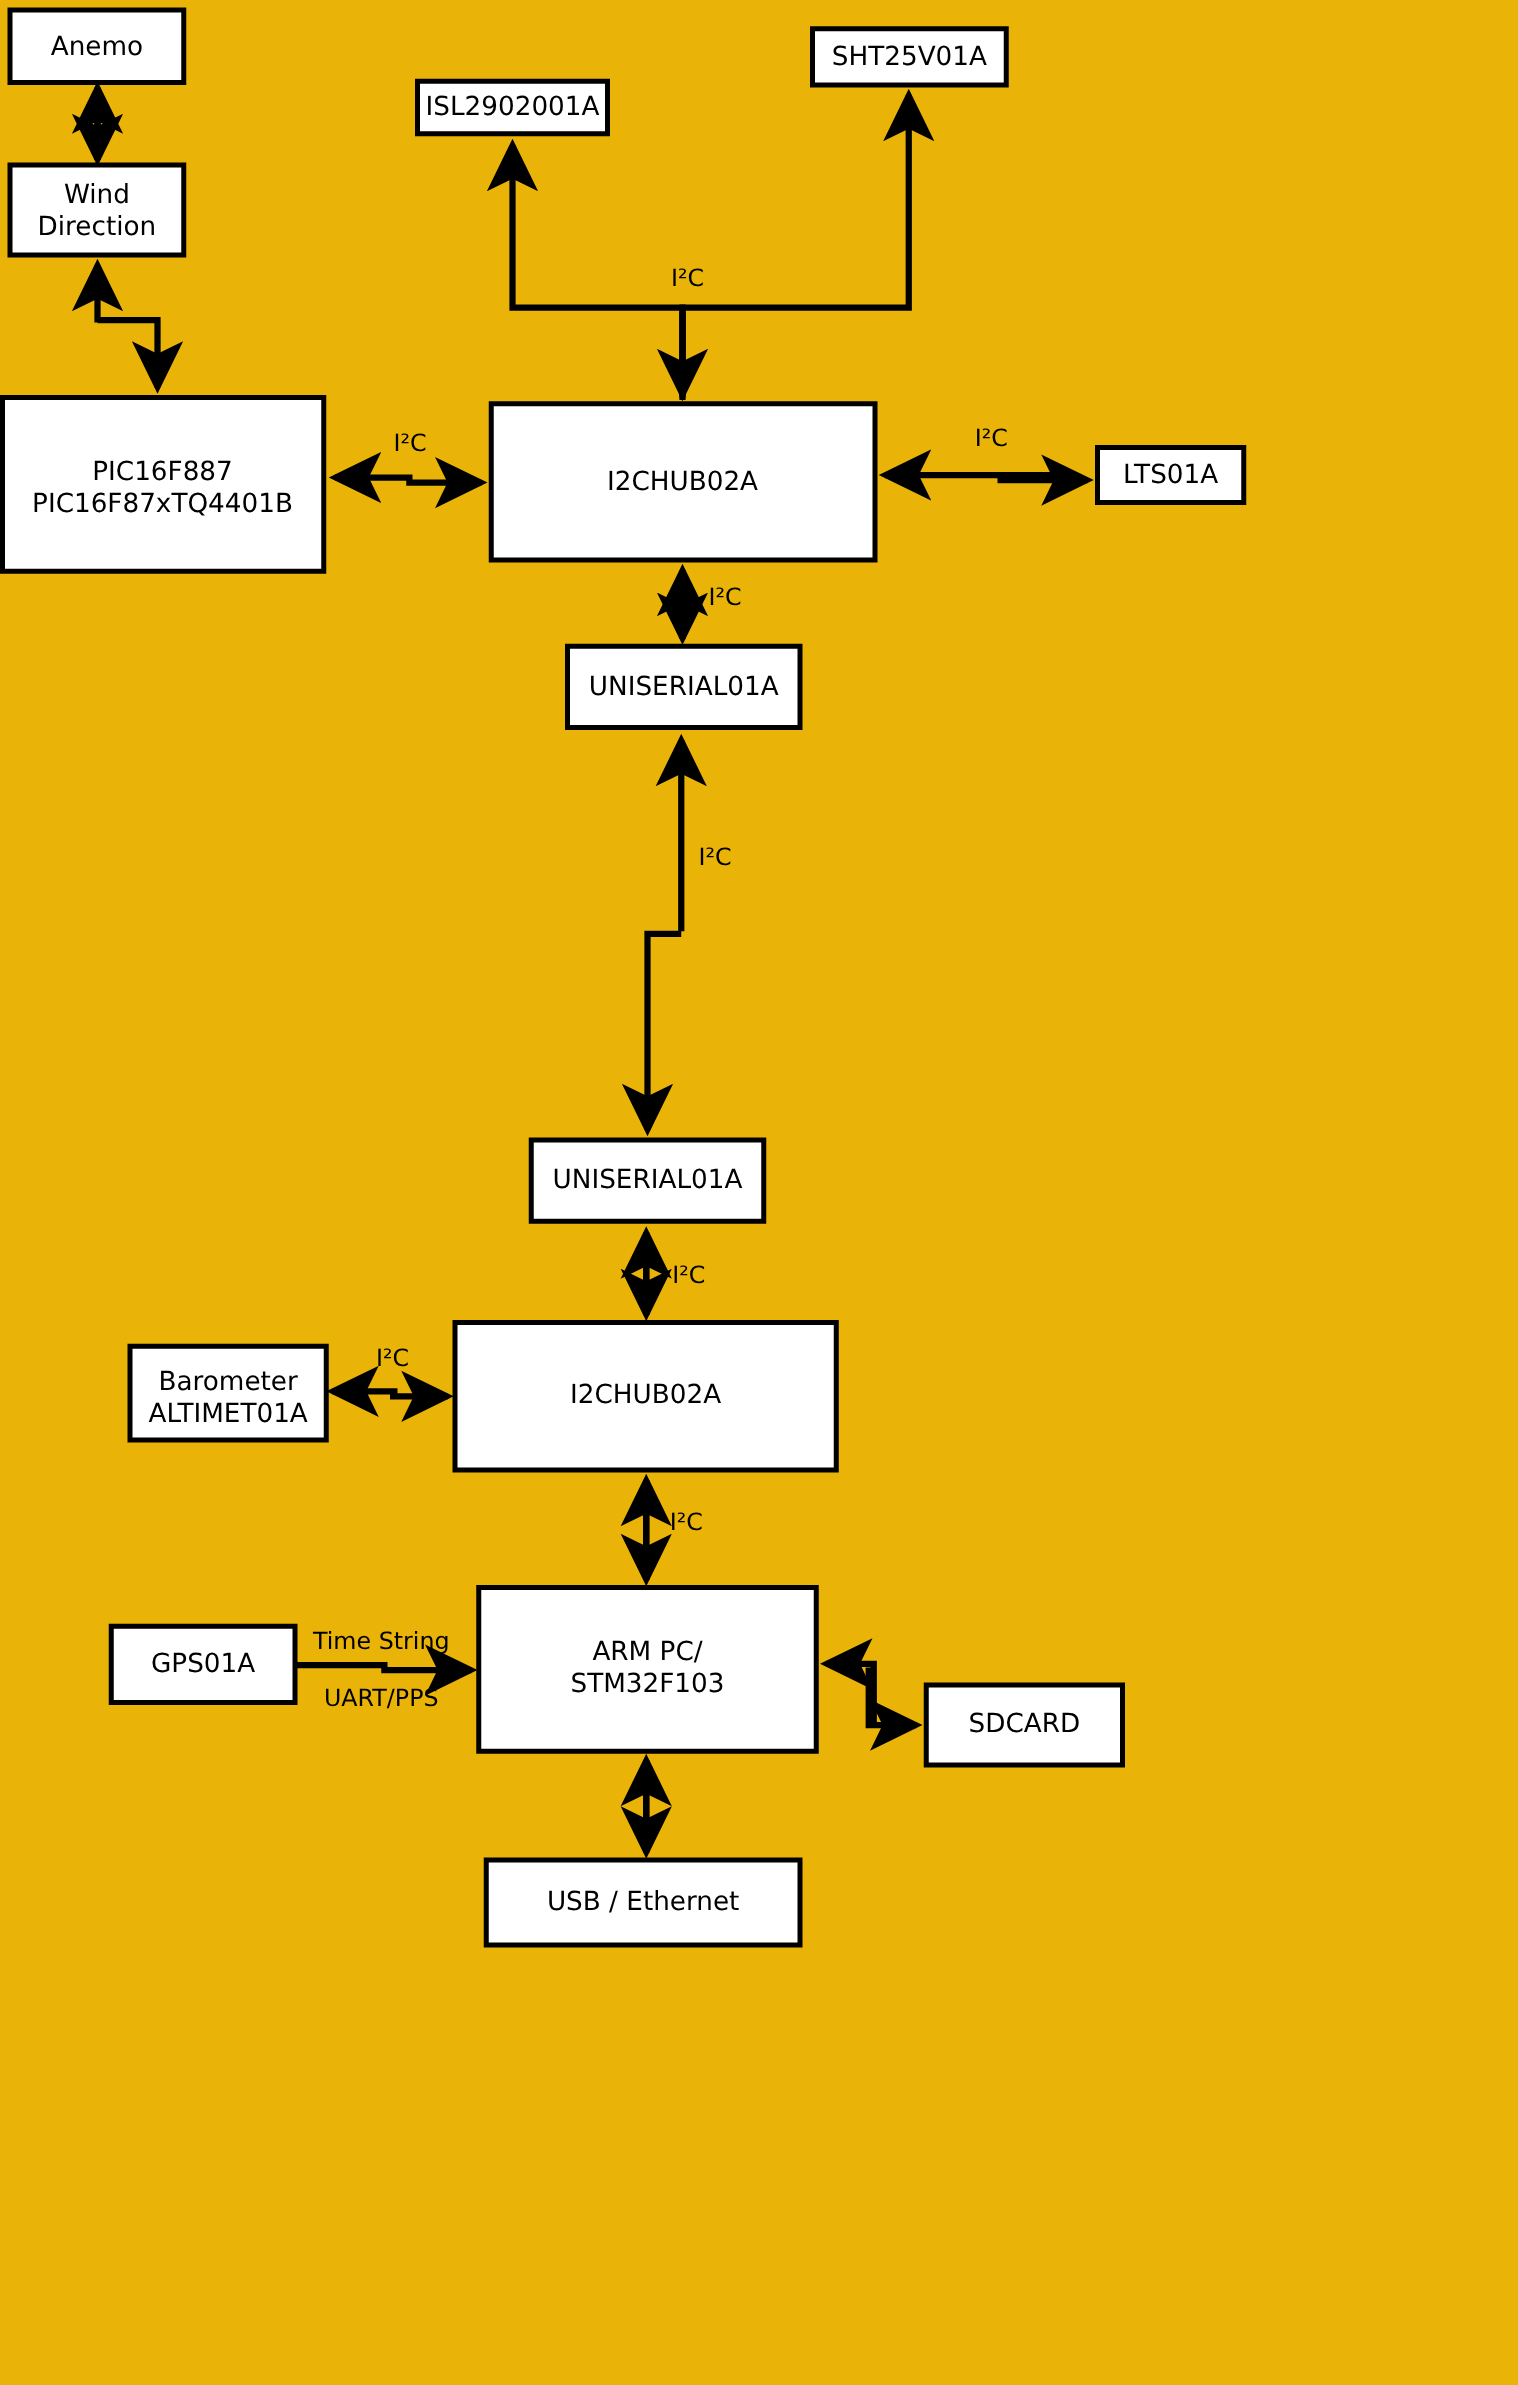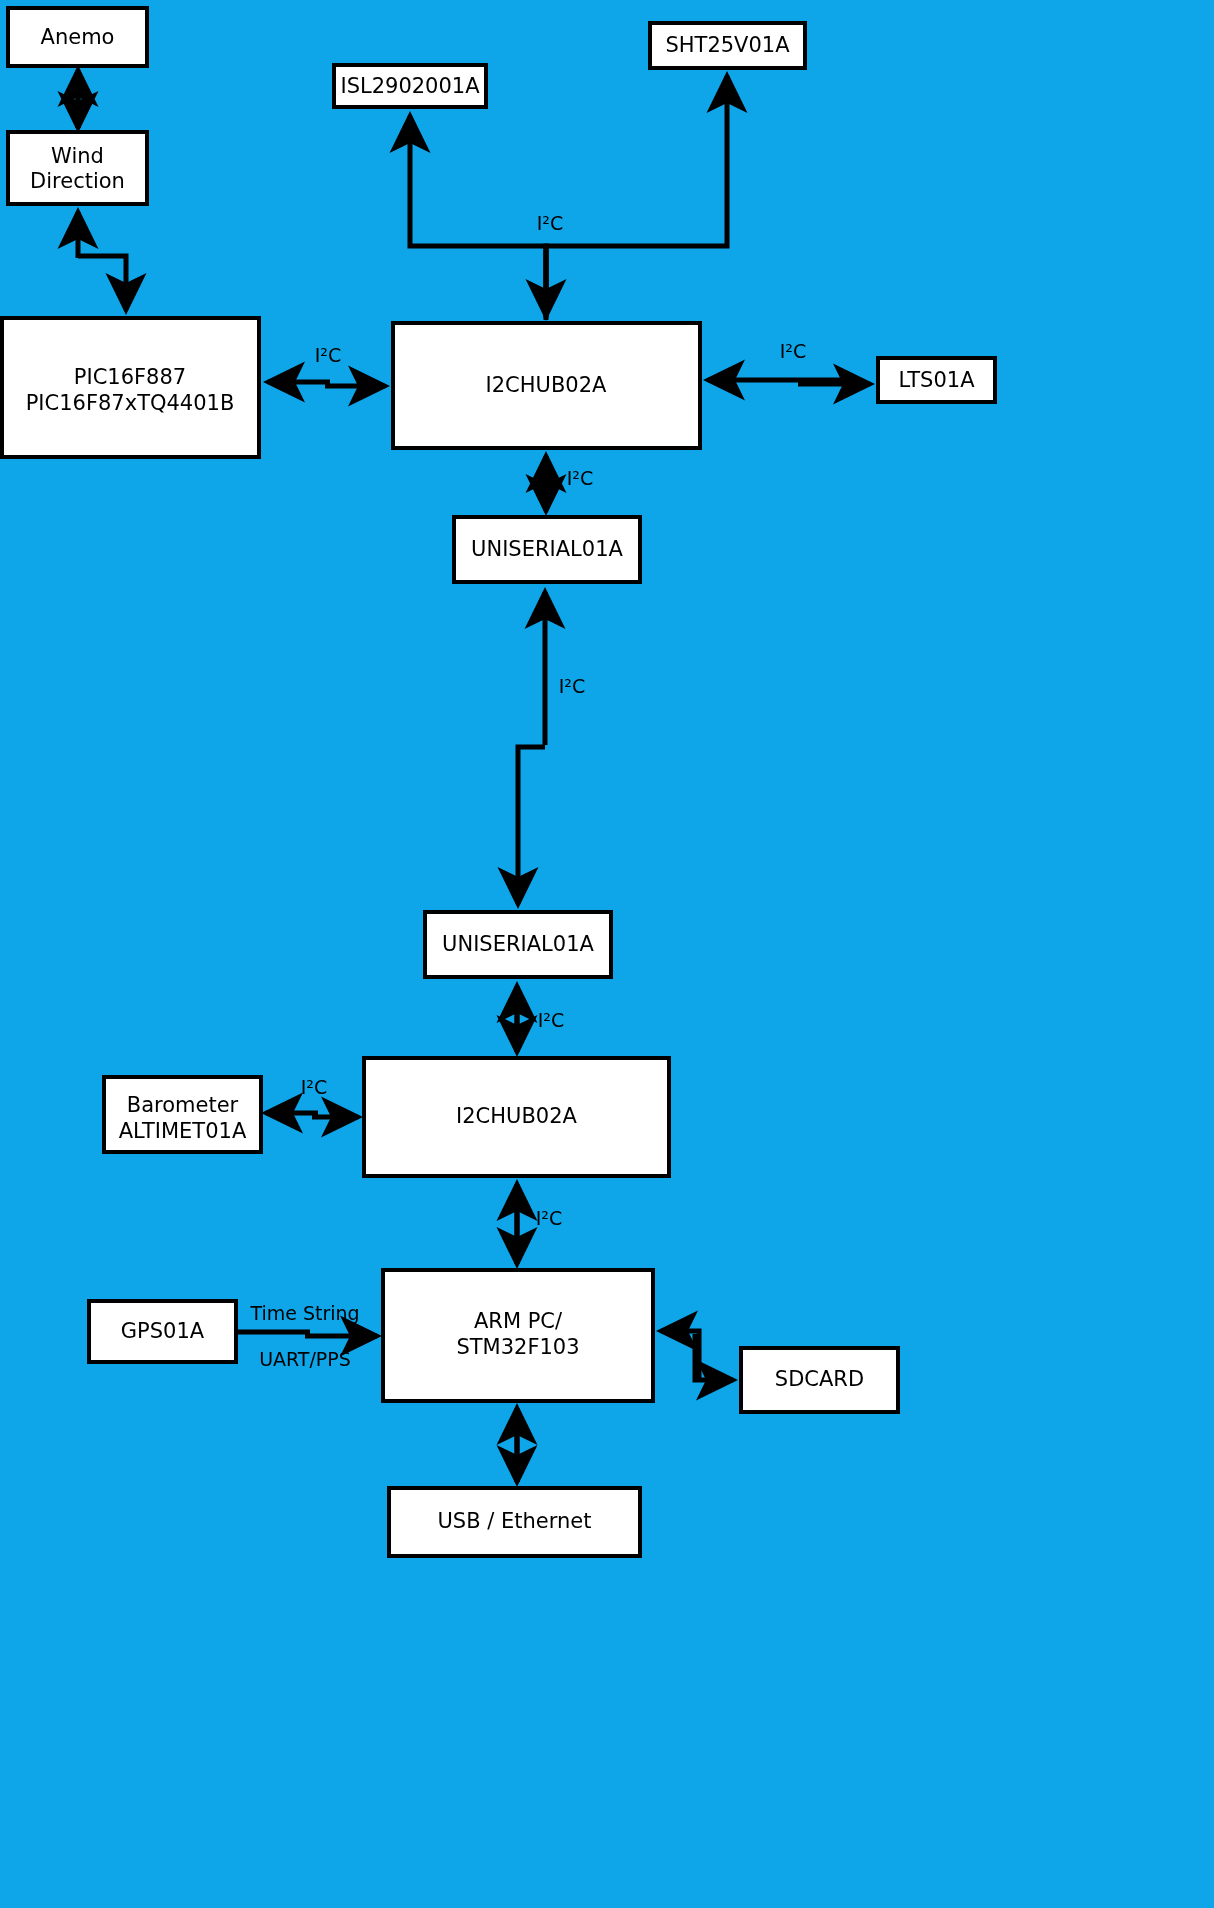--- a/index.html
+++ b/index.html
@@ -10,21 +10,21 @@
   body {
     width: 1214px;
     height: 1908px;
     font-family: "DejaVu Sans", sans-serif;
     overflow: hidden;
   }
   #diagram-root {
     position: relative;
     width: 1214px;
     height: 1908px;
-    background: #0ea5e9;
+    background: #eab308;
   }
   svg#diagram-svg {
     position: absolute;
     top: 0;
     left: 0;
     width: 1214px;
     height: 1908px;
     display: block;
   }
   .node-rect {

